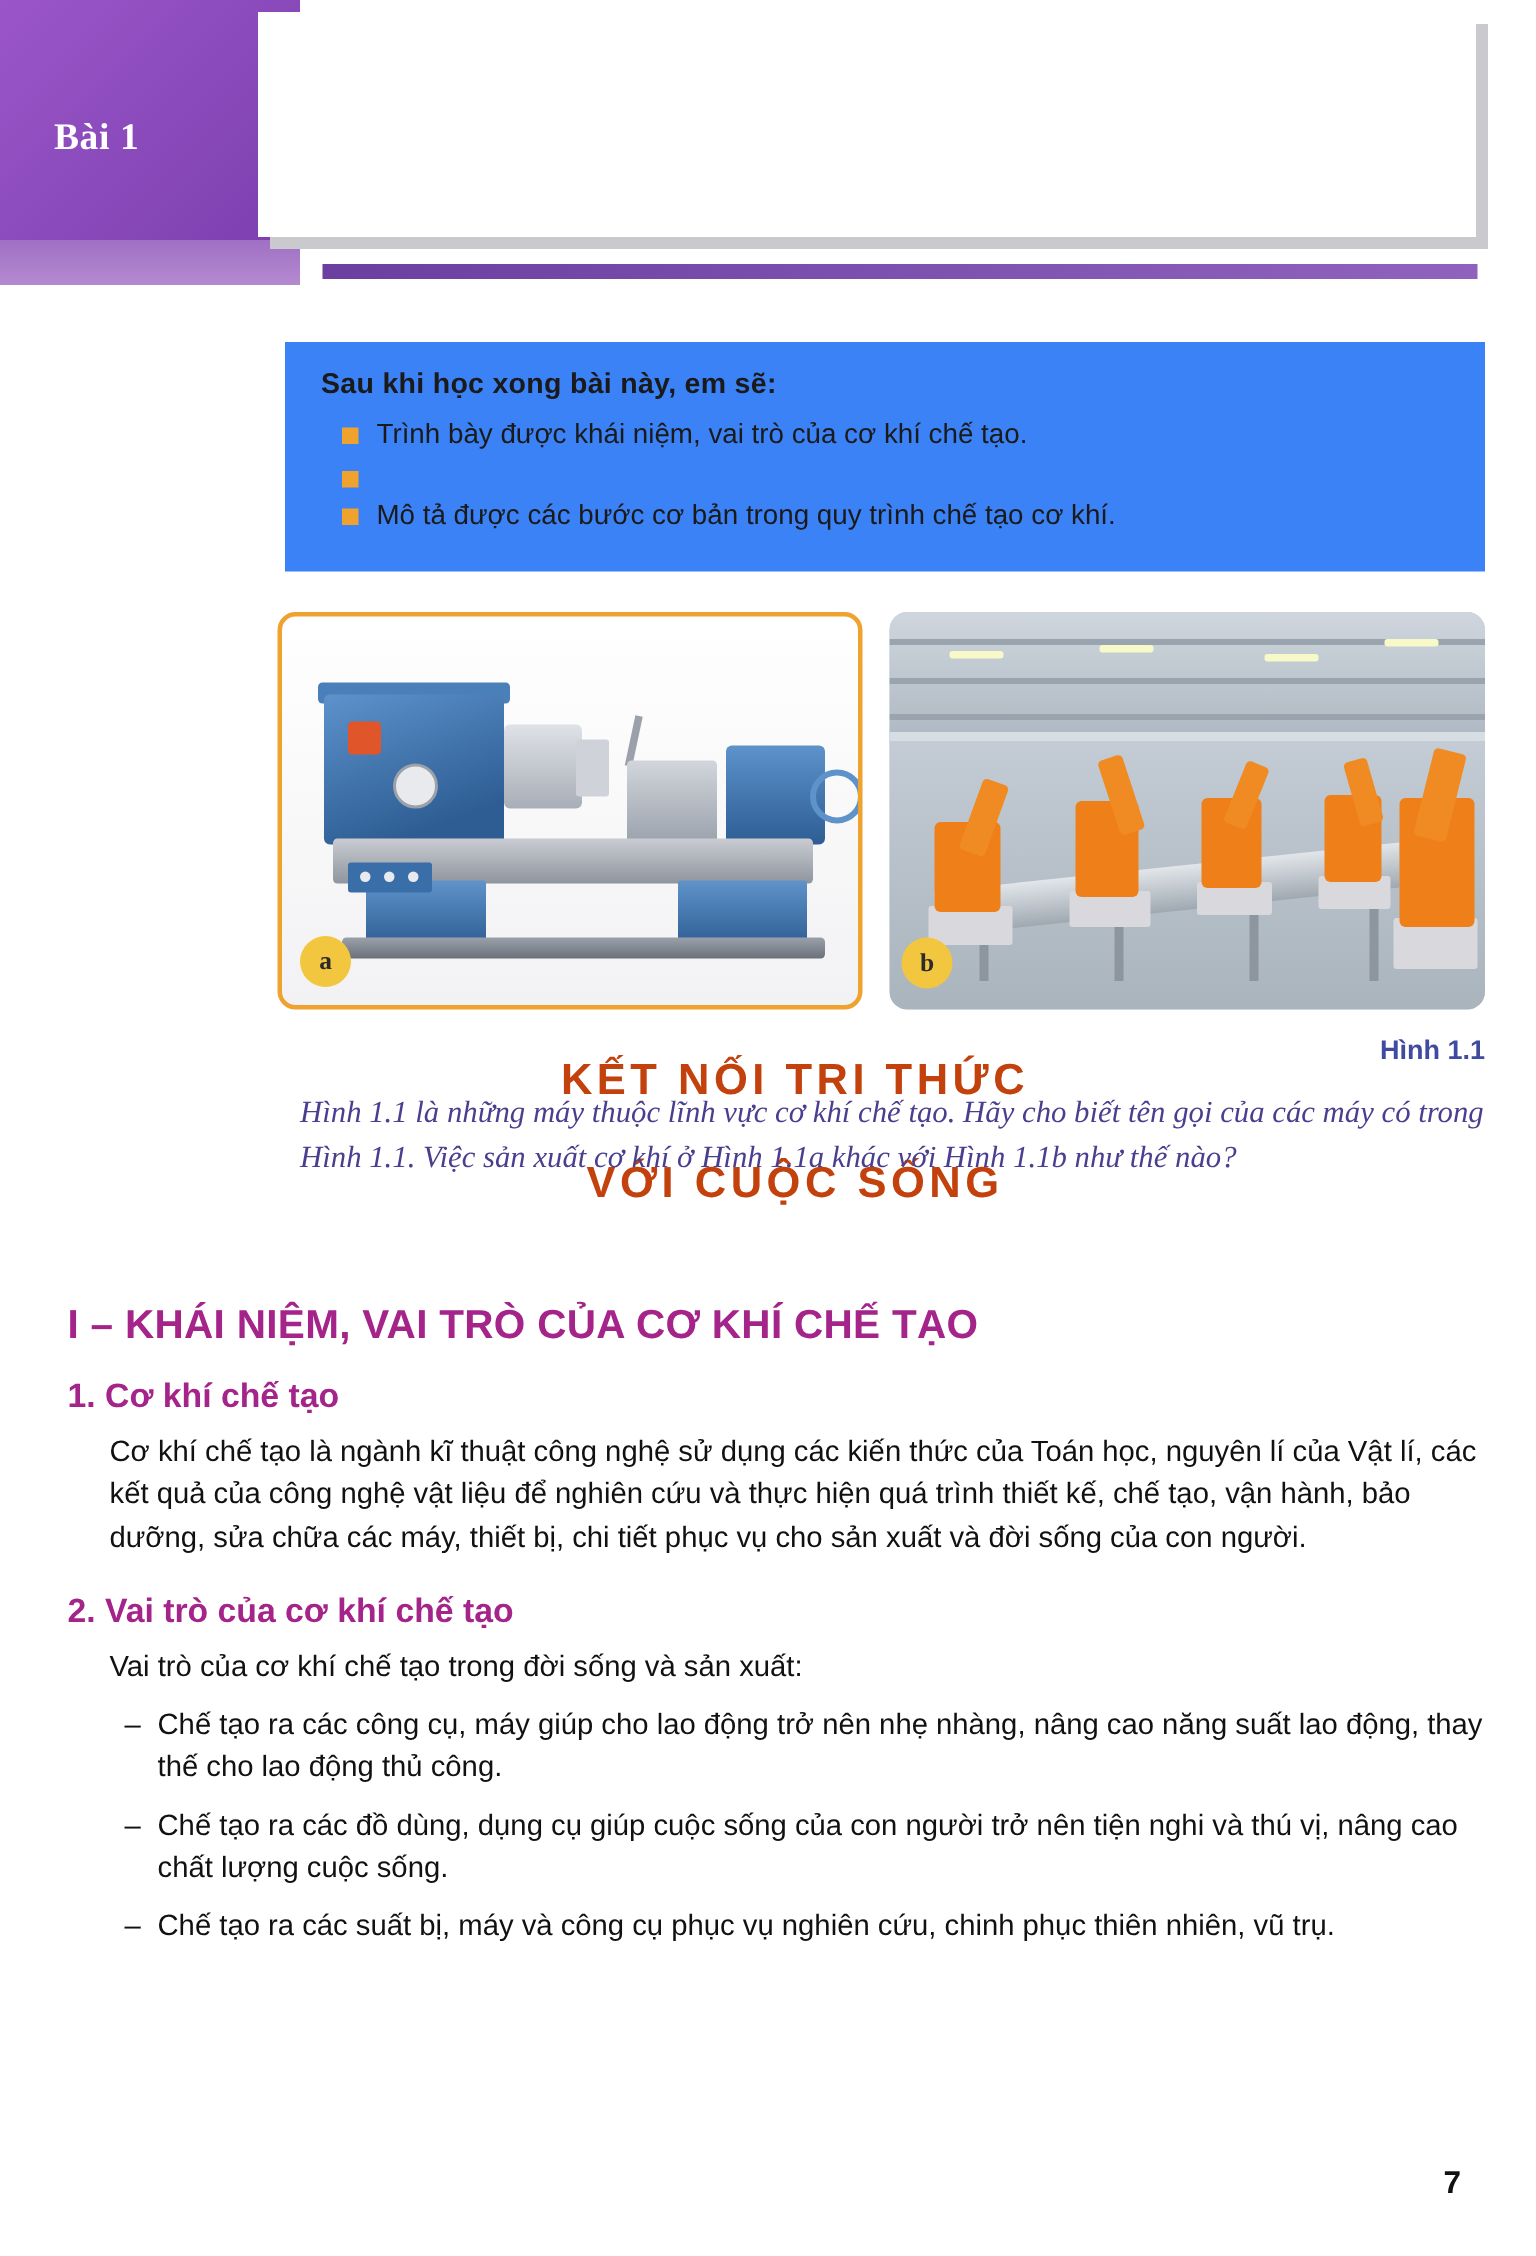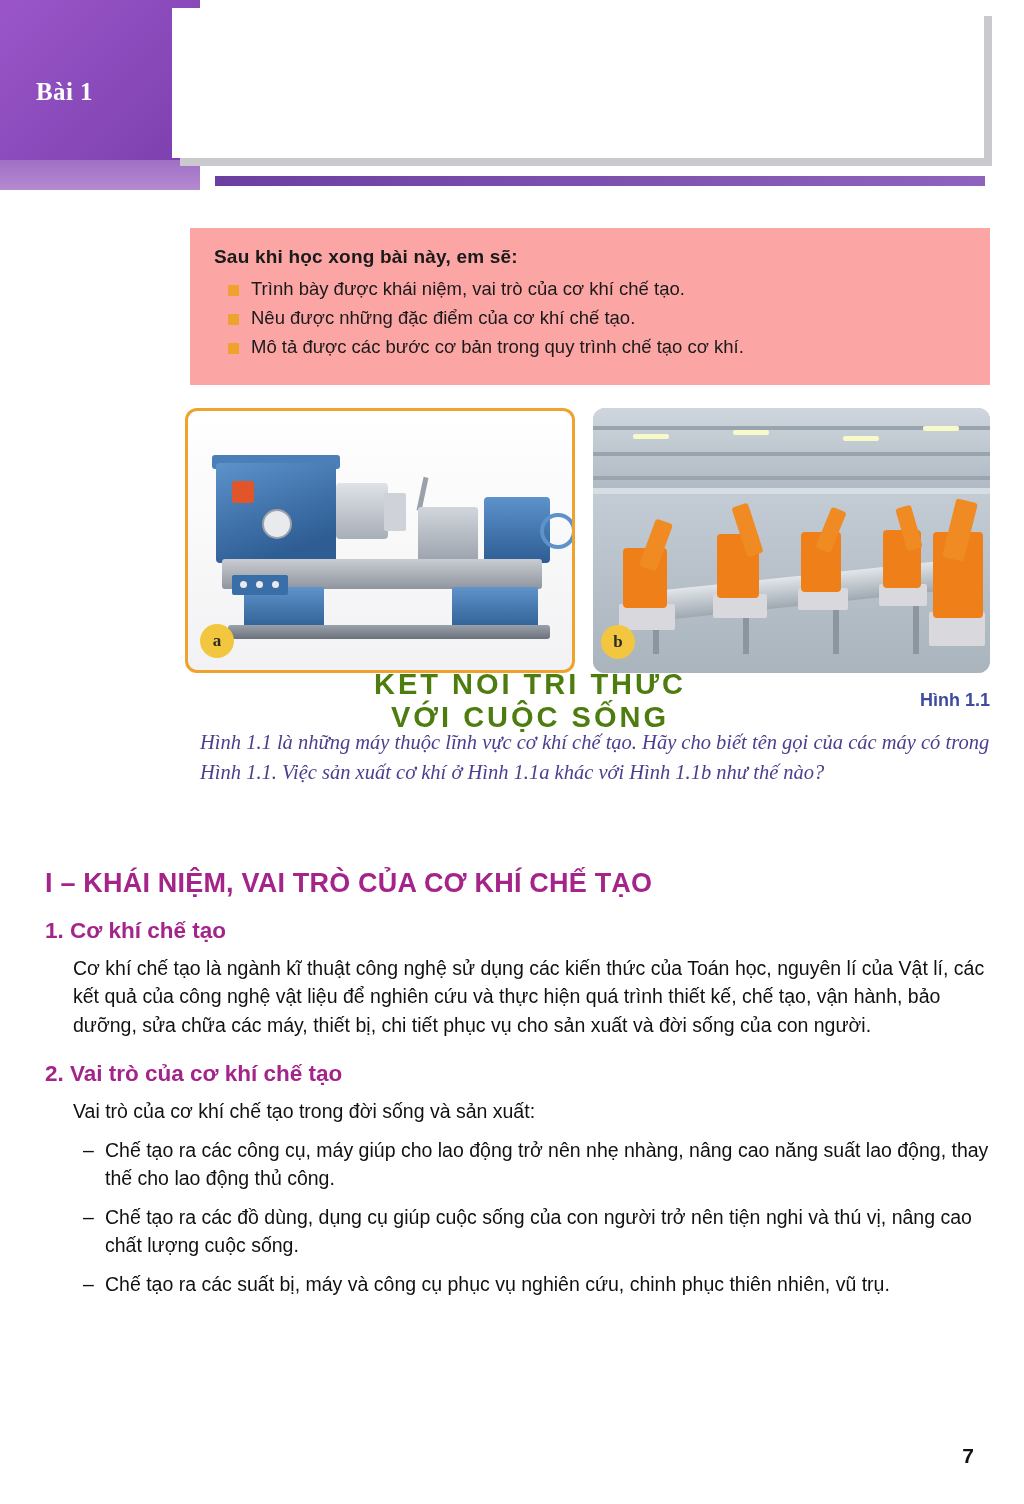--- a/index.html
+++ b/index.html
@@ -71,21 +71,21 @@
     left: 215px; top: 176px;
     width: 770px; height: 10px;
     background: linear-gradient(90deg,#6a3fa0 0%, #8f63bd 100%);
   }
 
   
   .objectives {
     position: absolute;
     left: 190px; top: 228px;
     width: 800px;
-    background: #fca5a5;
+    background: #3b82f6;
     padding: 18px 24px 20px 24px;
     box-sizing: border-box;
   }
   .obj-title {
     font-size: 19px;
     font-weight: bold;
     color: #1a1a1a;
     margin-bottom: 10px;
     letter-spacing: .2px;
   }
@@ -330,21 +330,22 @@
   }
   .wm-logo {
     font-size: 120px;
     line-height: .9;
     color: #f0f0f3;
   }
   .wm-line1, .wm-line2 {
     font-size: 29px;
     font-weight: bold;
     letter-spacing: 3px;
-    color: #4d7c0f;
+    color: #c2410c;
+    margin-top: 36px;
   }
 
   
   .section-h1 {
     position: absolute;
     left: 45px; top: 868px;
     font-size: 27px;
     font-weight: bold;
     color: #a4248a;
     letter-spacing: .2px;
@@ -400,21 +401,20 @@
 </div>
 
 <div class="objectives">
   <div class="obj-title">Sau khi học xong bài này, em sẽ:</div>
   <div class="obj-item">
     <span class="obj-bullet"></span>
     <span>Trình bày được khái niệm, vai trò của cơ khí chế tạo.</span>
   </div>
   <div class="obj-item">
     <span class="obj-bullet"></span>
-    <span>Nêu được những đặc điểm của cơ khí chế tạo.</span>
   </div>
   <div class="obj-item">
     <span class="obj-bullet"></span>
     <span>Mô tả được các bước cơ bản trong quy trình chế tạo cơ khí.</span>
   </div>
 </div>
 
 <div class="watermark">
   <div class="wm-logo">❦</div>
   <div class="wm-line1">KẾT NỐI TRI THỨC</div>

